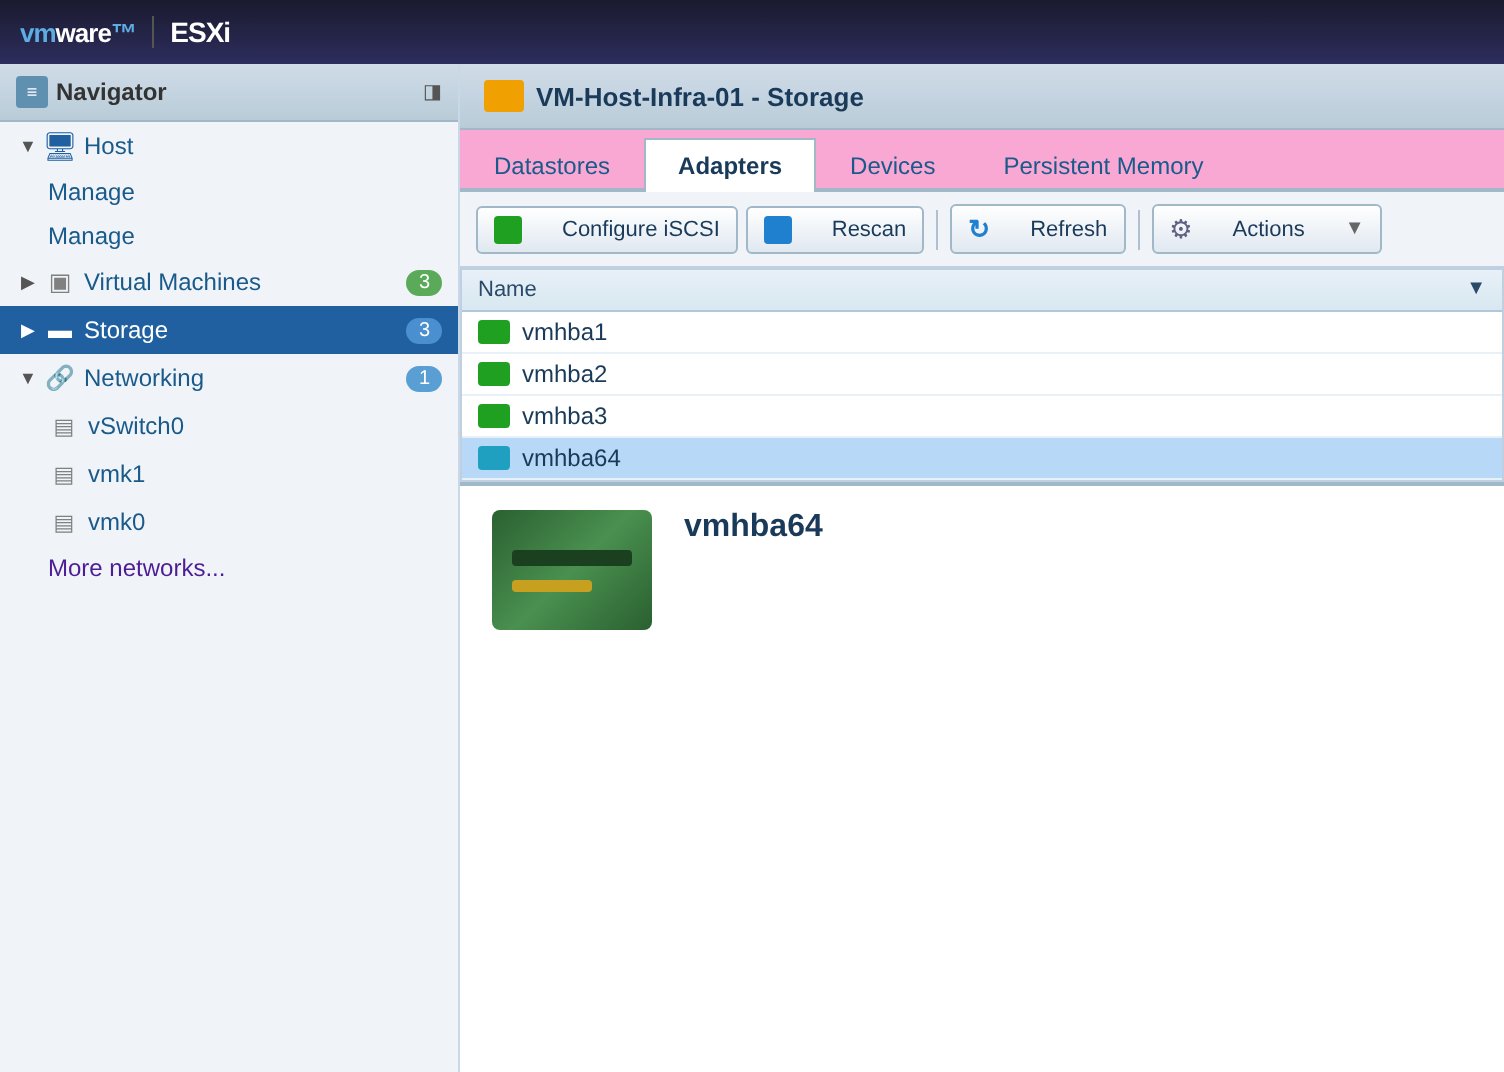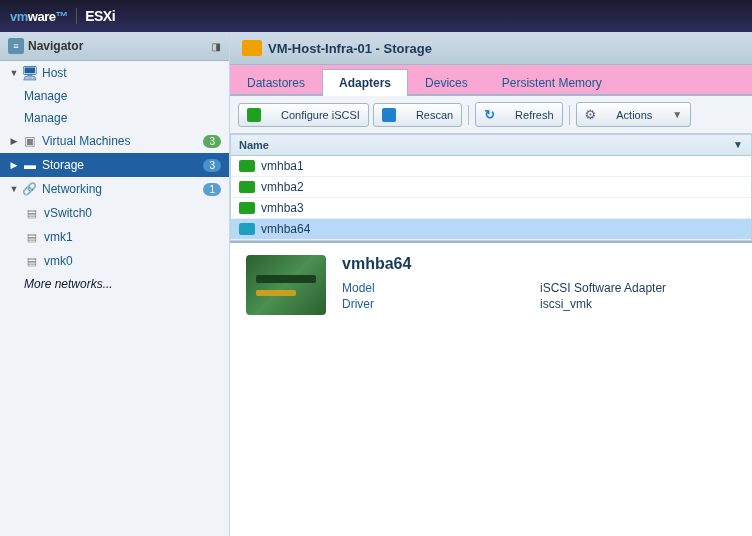--- a/index.html
+++ b/index.html
@@ -229,21 +229,21 @@
       border: 1px solid #c0d0e0;
       margin: 0;
       overflow-y: auto;
       max-height: 220px;
     }
     .table-header {
       display: flex;
       background: linear-gradient(to bottom, #e8f0f8, #d8e8f0);
       border-bottom: 1px solid #b0c8d8;
       padding: 4px 8px;
-      font-weight: bold;
+      font-weight: normal;
       font-size: 11px;
       color: #2a4a6a;
     }
     .table-row {
       display: flex;
       align-items: center;
       padding: 3px 8px;
       border-bottom: 1px solid #e8f0f8;
       font-size: 12px;
       color: #1a3a5a;
@@ -383,21 +383,21 @@
       </div>
       <div class="tree-item tree-indent-1">
         <span class="item-icon" style="color:#808080;font-size:11px;">▤</span>
         <span>vmk1</span>
       </div>
       <div class="tree-item tree-indent-1">
         <span class="item-icon" style="color:#808080;font-size:11px;">▤</span>
         <span>vmk0</span>
       </div>
       <div class="tree-item tree-indent-1">
-        <span style="color:#0f172a;font-style:italic;text-align:center;">More networks...</span>
+        <span style="color:#4c1d95;text-align:center;">More networks...</span>
       </div>
 
     </div>
   </div>
 
   <div id="content">
 
     <div class="content-header">
       <div class="content-header-icon"></div>
       <span class="content-header-title">VM-Host-Infra-01 - Storage</span>
@@ -453,23 +453,17 @@
       <div class="table-row selected">
         <span class="row-icon row-icon-iscsi"></span>
         <span>vmhba64</span>
       </div>
     </div>
 
     <div class="detail-panel">
       <div class="device-image"></div>
       <div class="detail-info">
         <div class="detail-name">vmhba64</div>
-        <div class="detail-grid">
-          <span class="detail-label">Model</span>
-          <span class="detail-value">iSCSI Software Adapter</span>
-          <span class="detail-label">Driver</span>
-          <span class="detail-value">iscsi_vmk</span>
-        </div>
       </div>
     </div>
 
   </div>
 </div>
 
 </body></html>

